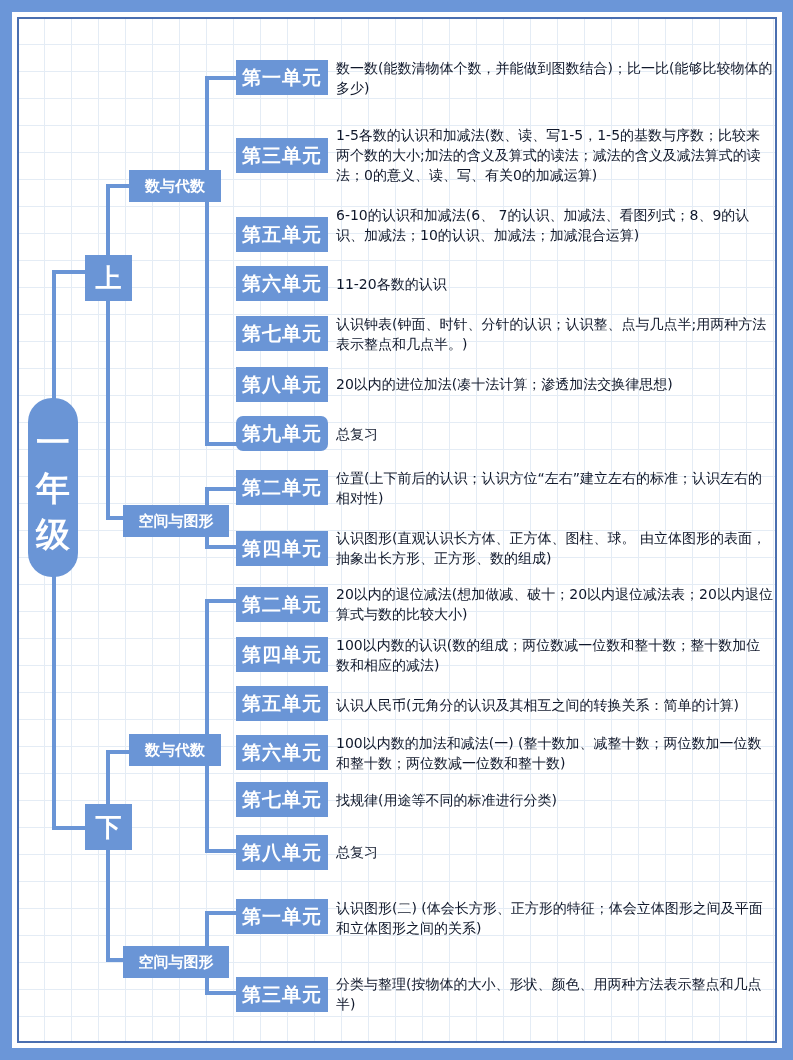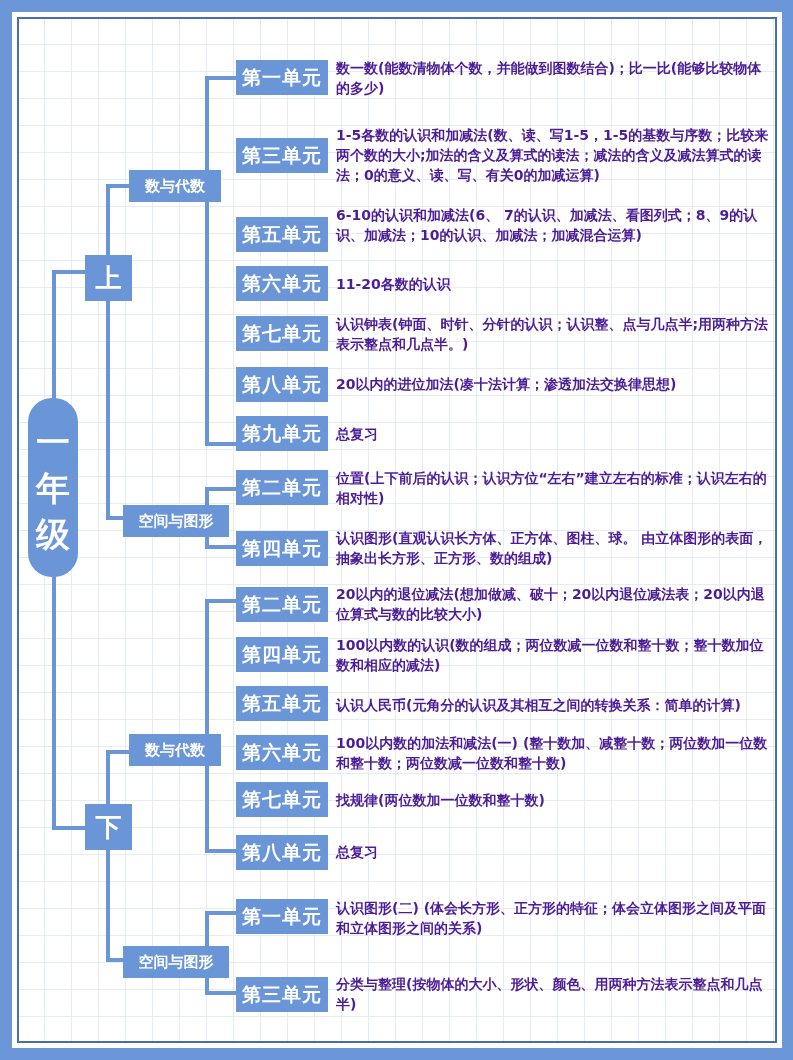--- a/index.html
+++ b/index.html
@@ -33,21 +33,21 @@
   .mid { height: 32px; font-size: 15px; padding: 14px 8px; }
   .sem { width: 47px; height: 46px; font-size: 26px; }
   .root {
     position: absolute; left: 28px; top: 398px; width: 50px; height: 179px;
     background: #6a95d6; border-radius: 24px; color: #fff;
     font-size: 34px; font-weight: bold; display: flex; flex-direction: column;
     align-items: center; justify-content: center; line-height: 46px;
   }
   .desc {
     position: absolute; left: 336px; width: 438px;
-    font-size: 14px; line-height: 20px; color: #4c1d95; font-weight: bold;
+    font-size: 14px; line-height: 20px; color: #0f172a; font-weight: normal;
     display: flex; align-items: center;
   }
 </style>
 </head>
 <body>
 
 <div class="frame-white"></div>
 <div class="frame-inner"></div>
 
 <div class="line" style="left:52px;top:270px;width:4px;height:560px;"></div>
@@ -103,21 +103,21 @@
 
 <div class="box unit" style="left:236px;top:266px;">第六单元</div>
 <div class="desc" style="top:274px;height:20px;">11-20各数的认识</div>
 
 <div class="box unit" style="left:236px;top:316px;">第七单元</div>
 <div class="desc" style="top:313px;height:42px;">认识钟表(钟面、时针、分针的认识；认识整、点与几点半;用两种方法表示整点和几点半。)</div>
 
 <div class="box unit" style="left:236px;top:367px;">第八单元</div>
 <div class="desc" style="top:374px;height:20px;">20以内的进位加法(凑十法计算；渗透加法交换律思想)</div>
 
-<div class="box unit" style="left:236px;top:416px;">第九单元</div>
+<div class="box unit" style="left:236px;top:416px;border-radius:7px;">第九单元</div>
 <div class="desc" style="top:424px;height:20px;">总复习</div>
 
 <div class="box unit" style="left:236px;top:470px;">第二单元</div>
 <div class="desc" style="top:467px;height:42px;">位置(上下前后的认识；认识方位“左右”建立左右的标准；认识左右的相对性)</div>
 
 <div class="box unit" style="left:236px;top:531px;">第四单元</div>
 <div class="desc" style="top:527px;height:42px;">认识图形(直观认识长方体、正方体、图柱、球。 由立体图形的表面，抽象出长方形、正方形、数的组成)</div>
 
 <div class="box unit" style="left:236px;top:587px;">第二单元</div>
 <div class="desc" style="top:583px;height:42px;">20以内的退位减法(想加做减、破十；20以内退位减法表；20以内退位算式与数的比较大小)</div>
@@ -125,21 +125,21 @@
 <div class="box unit" style="left:236px;top:637px;">第四单元</div>
 <div class="desc" style="top:634px;height:42px;">100以内数的认识(数的组成；两位数减一位数和整十数；整十数加位数和相应的减法)</div>
 
 <div class="box unit" style="left:236px;top:686px;">第五单元</div>
 <div class="desc" style="top:684px;height:42px;">认识人民币(元角分的认识及其相互之间的转换关系：简单的计算)</div>
 
 <div class="box unit" style="left:236px;top:735px;">第六单元</div>
 <div class="desc" style="top:732px;height:42px;">100以内数的加法和减法(一) (整十数加、减整十数；两位数加一位数和整十数；两位数减一位数和整十数)</div>
 
 <div class="box unit" style="left:236px;top:782px;">第七单元</div>
-<div class="desc" style="top:790px;height:20px;">找规律(两位数加一位数和整十数)</div>
+<div class="desc" style="top:790px;height:20px;">找规律(用途等不同的标准进行分类)</div>
 
 <div class="box unit" style="left:236px;top:835px;">第八单元</div>
 <div class="desc" style="top:842px;height:20px;">总复习</div>
 
 <div class="box unit" style="left:236px;top:899px;">第一单元</div>
 <div class="desc" style="top:897px;height:42px;">认识图形(二) (体会长方形、正方形的特征；体会立体图形之间及平面和立体图形之间的关系)</div>
 
 <div class="box unit" style="left:236px;top:977px;">第三单元</div>
 <div class="desc" style="top:973px;height:42px;">分类与整理(按物体的大小、形状、颜色、用两种方法表示整点和几点半)</div>
 

